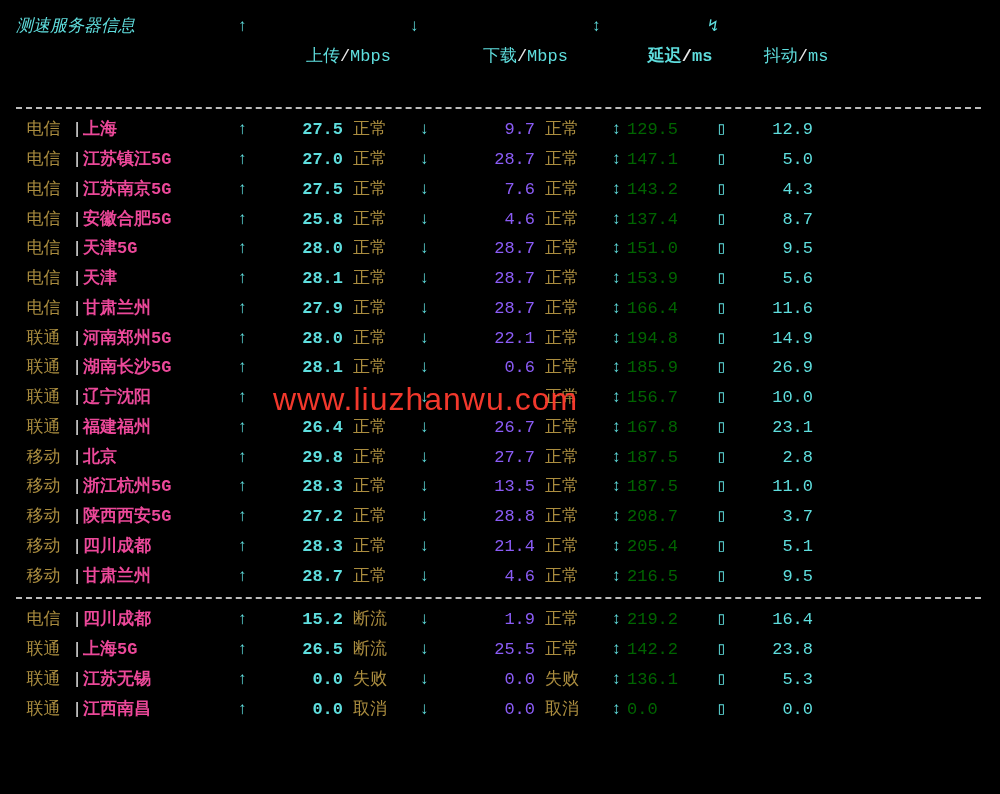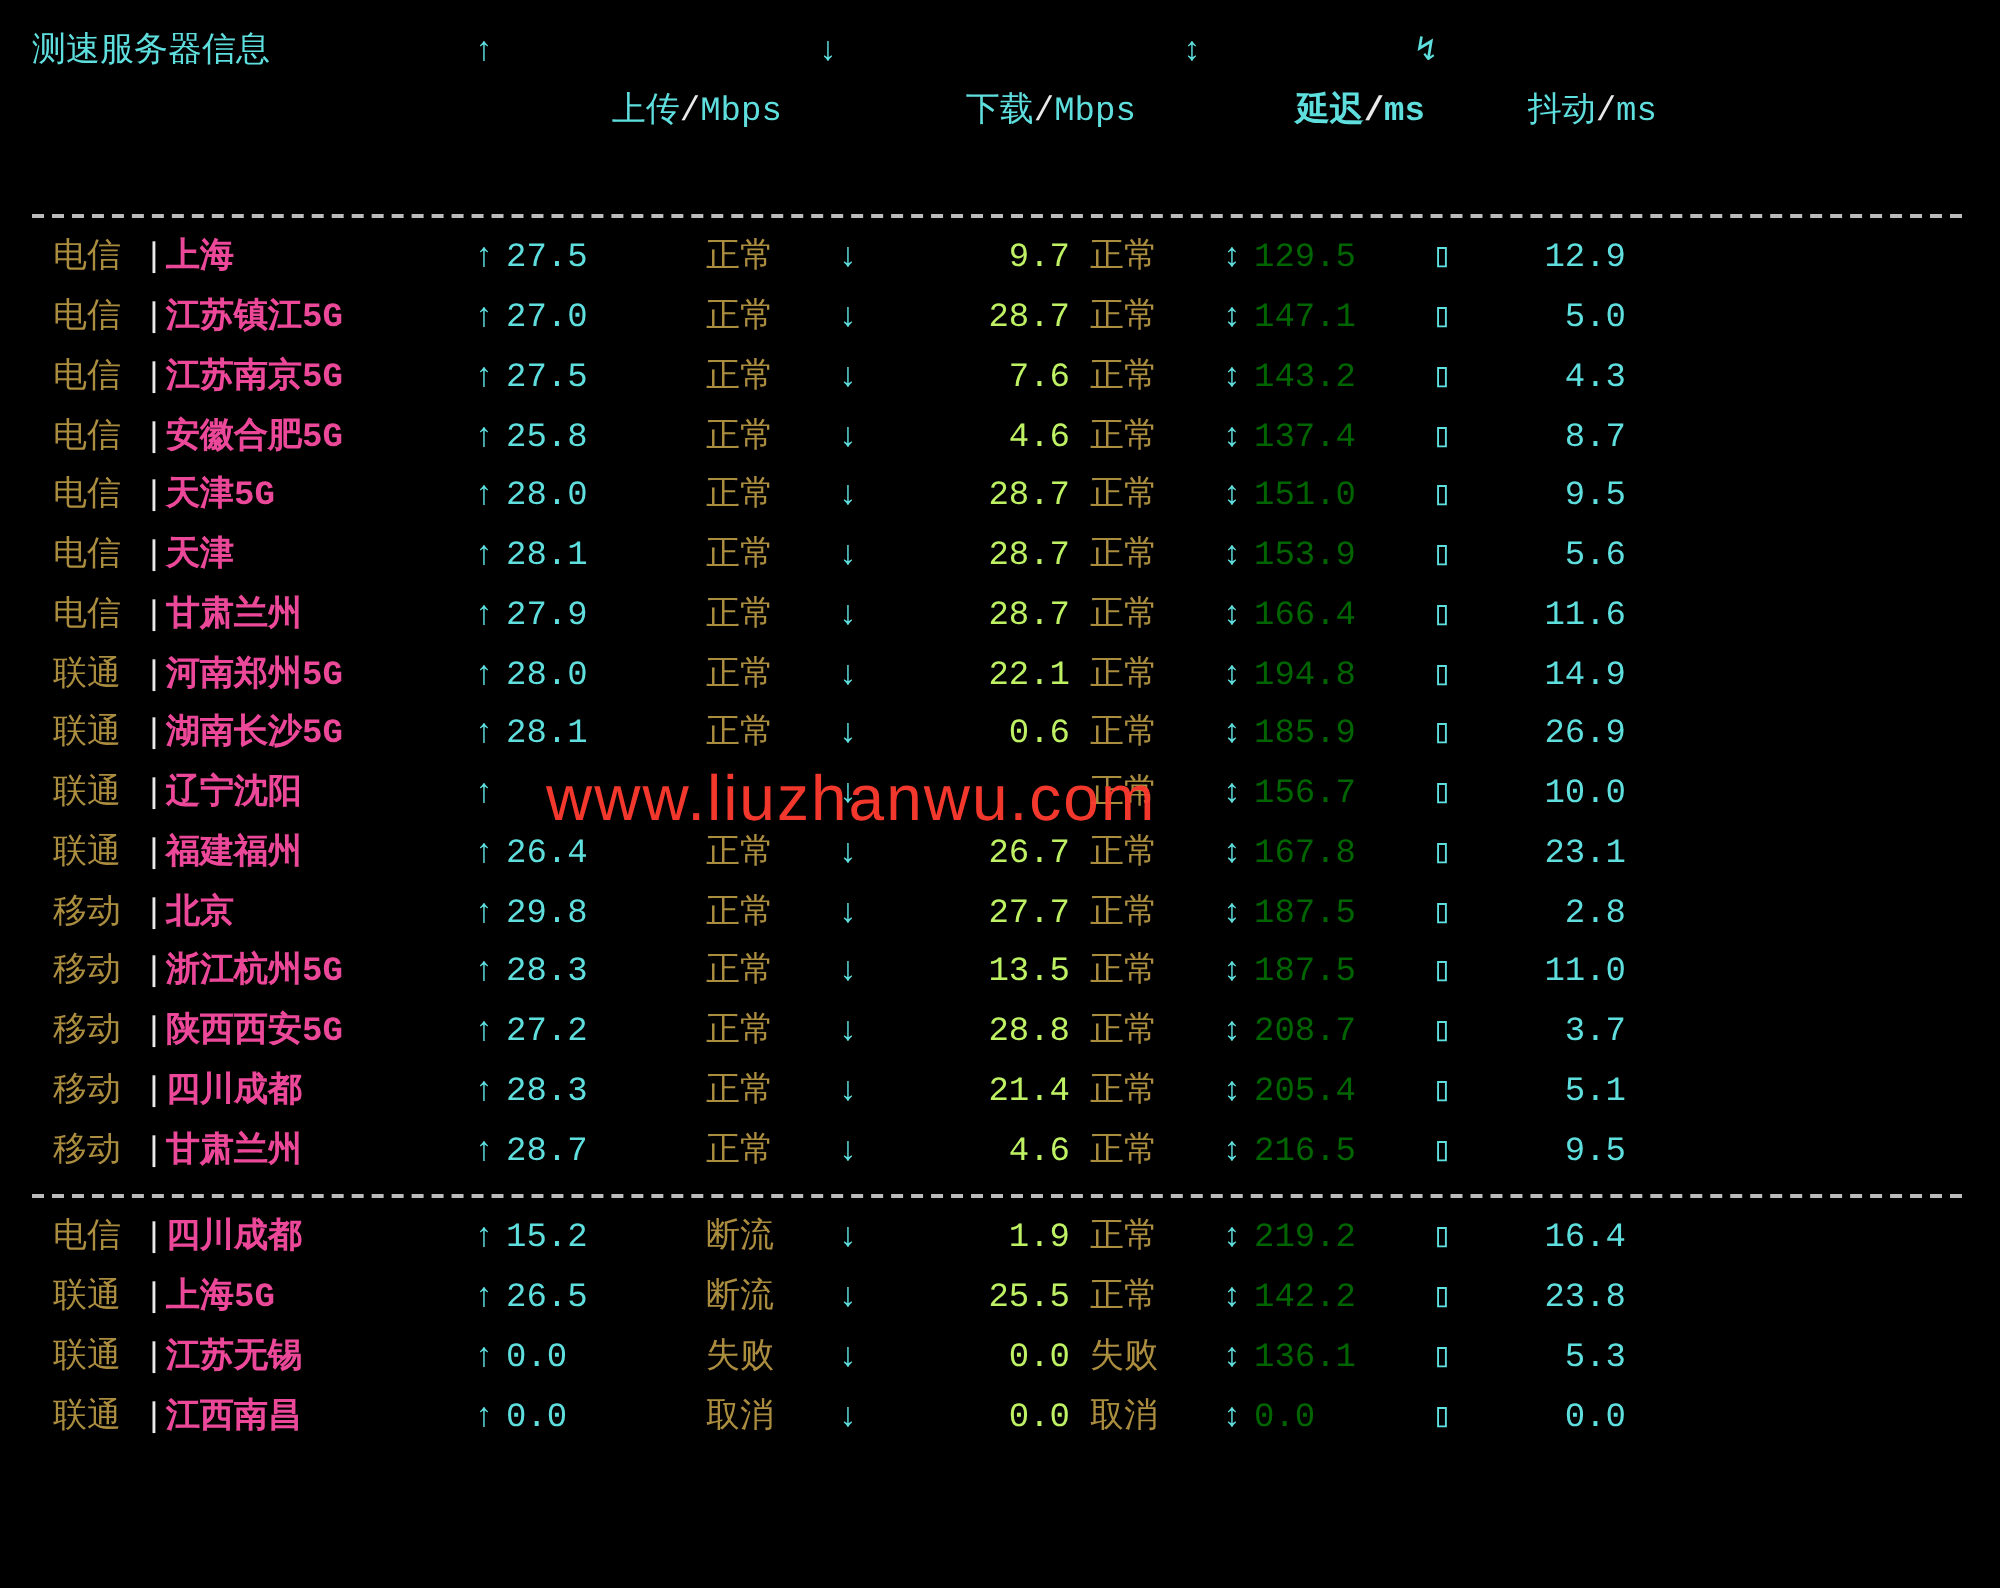--- a/index.html
+++ b/index.html
@@ -8,43 +8,43 @@
     font-family: "Consolas", "Menlo", "Courier New", monospace;
     font-size: 17px;
     margin: 0;
     padding: 12px 16px;
     line-height: 1.75;
     width: 1000px;
     box-sizing: border-box;
   }
   .cyan   { color: #5fdede; }
   .teal   { color: #ec4899; font-weight: bold; }
-  .green  { color: #bef264; }
+  .green  { color: #8b5cf6; }
   .darkgreen { color: #006400; }
   .yellow { color: #ab8d3f; }
   .white  { color: #eaeaea; }
 
   .row { display: flex; align-items: baseline; white-space: pre; }
 
   .col-isp      { width: 55px;  text-align: center;  }
   .col-pipe     { width: 12px;  text-align: center; }
   .col-loc      { width: 148px; text-align: left;  }
   .col-upa      { width: 22px;  text-align: center; }
-  .col-upv      { width: 90px;  text-align: left; }
+  .col-upv      { width: 90px;  text-align: right; font-weight: bold; }
   .col-upstat   { width: 60px;  text-align: left; padding-left: 10px; }
   .col-dna      { width: 22px;  text-align: center; }
   .col-dnv      { width: 100px; text-align: right; }
   .col-dnstat   { width: 60px;  text-align: left; padding-left: 10px; }
   .col-la       { width: 22px;  text-align: center; }
   .col-lat      { width: 82px;  text-align: left; }
   .col-ja       { width: 24px;  text-align: center; }
   .col-jit      { width: 80px;  text-align: right; }
 
   
-  .hdr-left   { width: 215px; text-align: left; }
+  .hdr-left   { width: 215px; text-align: left; font-style: italic; }
   .hdr-upa    { width: 22px;  text-align: center; }
   .hdr-up     { width: 150px; text-align: center; }
   .hdr-dna    { width: 22px;  text-align: center; }
   .hdr-dn     { width: 160px; text-align: center; }
   .hdr-la     { width: 22px;  text-align: center; }
   .hdr-lat    { width: 96px;  text-align: center; font-weight: bold; }
   .hdr-ja     { width: 20px;  text-align: center; }
   .hdr-jit    { width: 96px;  text-align: center; }
 
   hr.dash {

